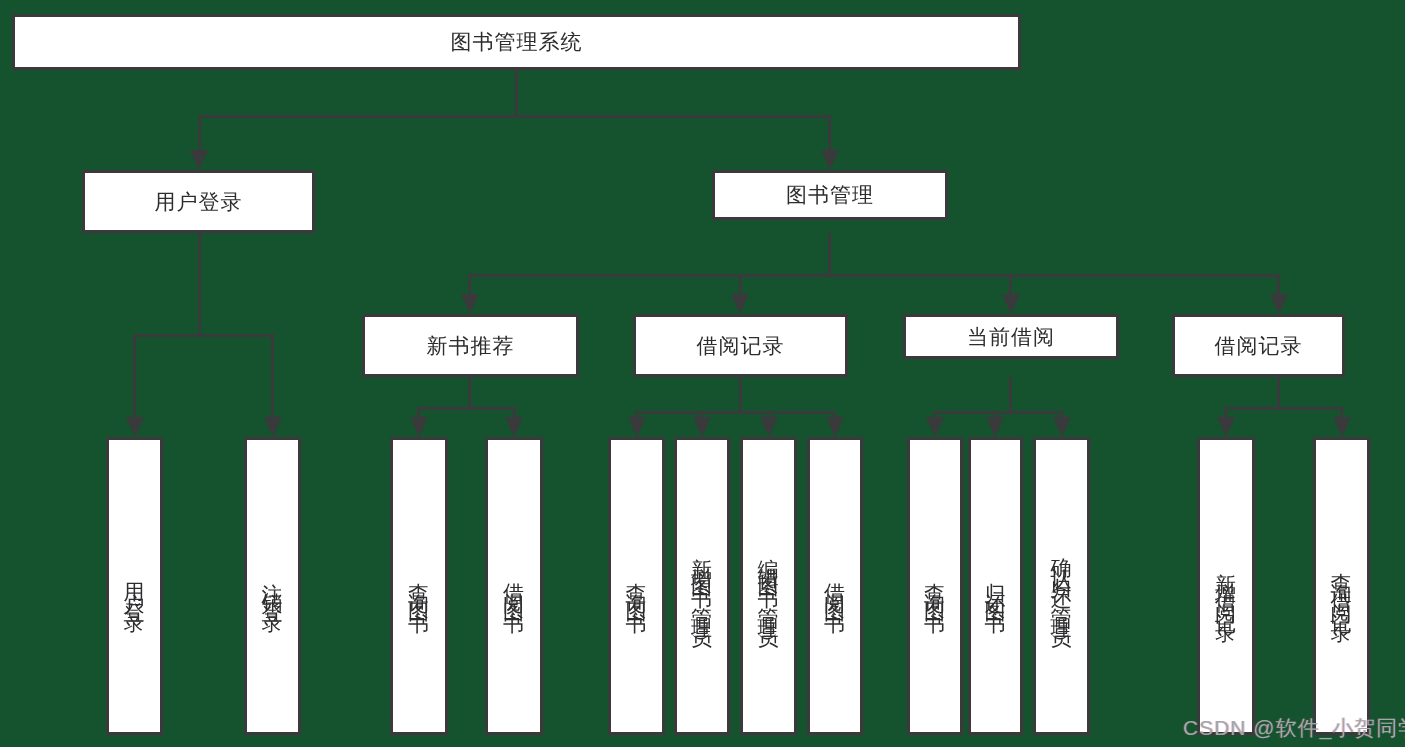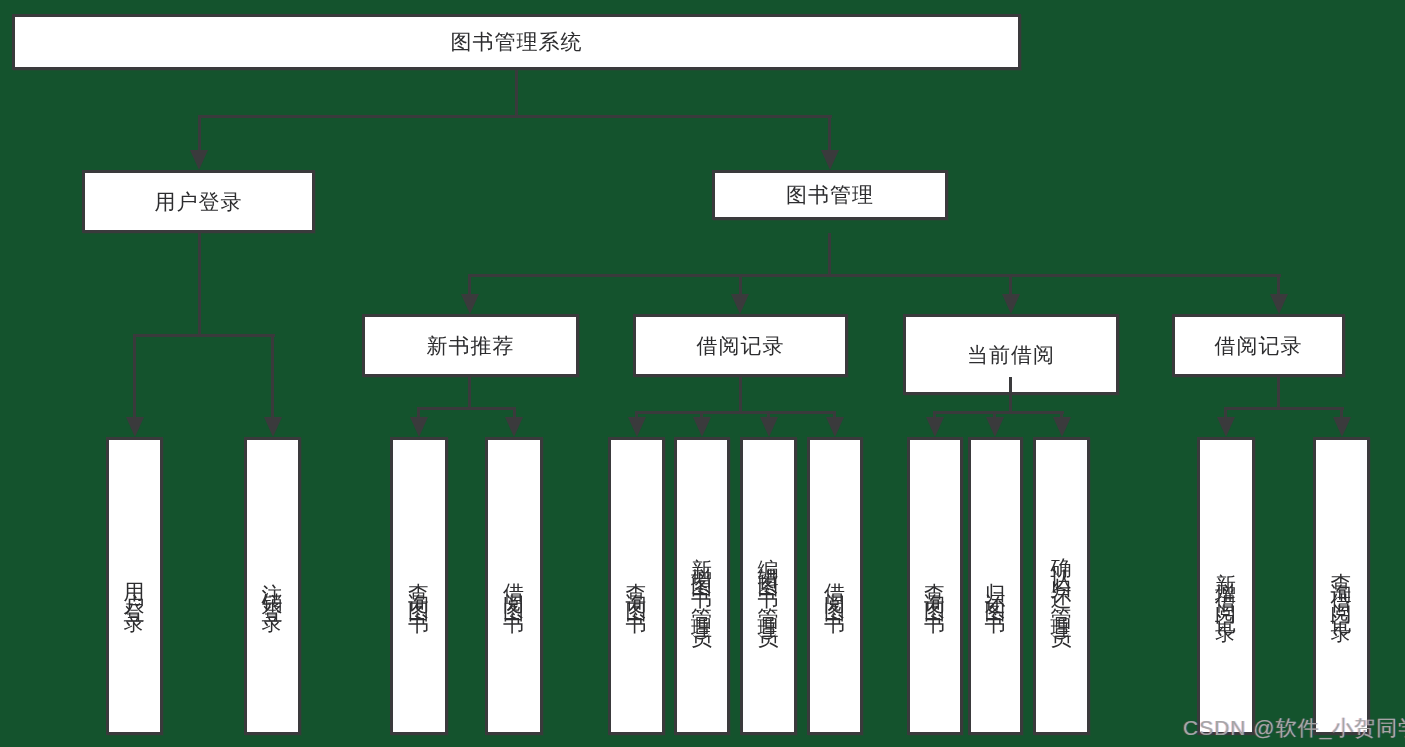--- a/index.html
+++ b/index.html
@@ -92,21 +92,21 @@
   <div class="ar" style="left:1002px;top:294px"></div>
   <div class="vl" style="left:1277px;top:274px;height:24px"></div>
   <div class="ar" style="left:1270px;top:294px"></div>
 
   <div class="box" style="left:362px;top:314px;width:217px;height:63px">
     <span>新书推荐</span>
   </div>
   <div class="box" style="left:633px;top:314px;width:215px;height:63px">
     <span>借阅记录</span>
   </div>
-  <div class="box" style="left:903px;top:314px;width:216px;height:81px">
+  <div class="box" style="left:903px;top:314px;width:216px;height:45px">
     <span>当前借阅</span>
   </div>
   <div class="box" style="left:1172px;top:314px;width:173px;height:63px">
     <span>借阅记录</span>
   </div>
 
   <div class="vl" style="left:468px;top:377px;height:33px"></div>
   <div class="hl" style="left:417px;top:407px;width:99px"></div>
   <div class="vl" style="left:417px;top:407px;height:13px"></div>
   <div class="ar" style="left:410px;top:417px"></div>

